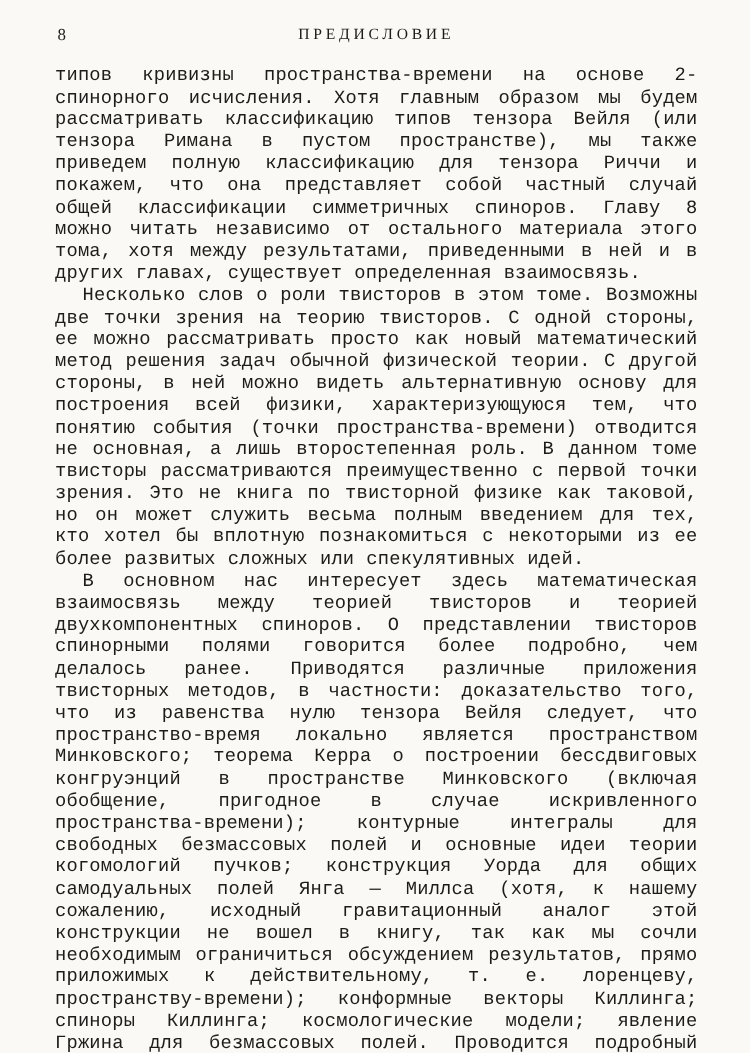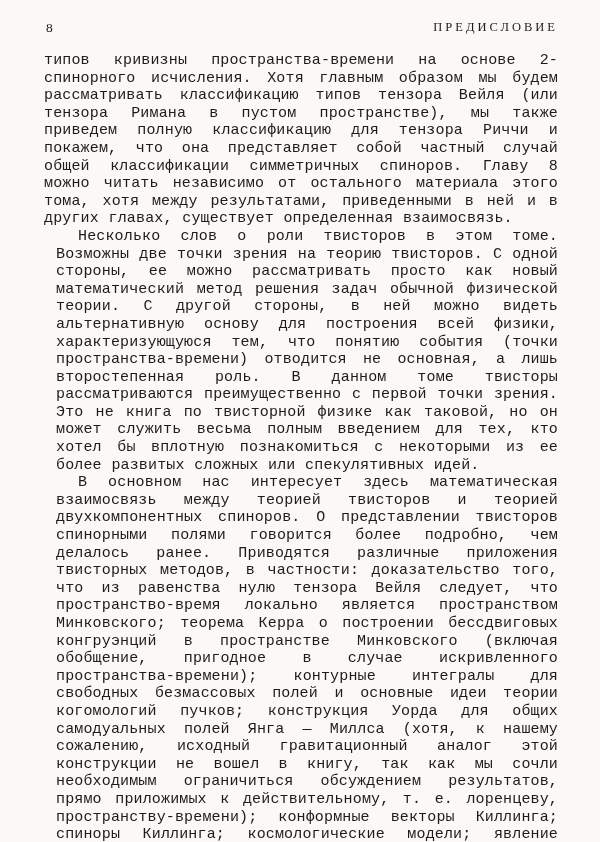--- a/index.html
+++ b/index.html
@@ -26,37 +26,36 @@
     margin-bottom: 14px;
     font-size: 13.5px;
   }
   .page-number {
     position: absolute;
     left: 2px;
     top: 0;
   }
   .running-title {
     display: block;
-    text-align: right;
+    text-align: center;
     letter-spacing: 3px;
     font-size: 12.5px;
   }
   .body-text p {
     margin: 0;
     text-align: justify;
     font-size: 15px;
     line-height: 17.6px;
     letter-spacing: 0.15px;
     word-spacing: 0.5px;
     hyphens: auto;
     font-family: Liberation Mono, monospace;
   }
   .body-text p.indent {
     text-indent: 22px;
-    margin-left: 12px;
   }
 </style>
 </head>
 <body>
 
 <div class="page">
   <div class="header-row">
     <span class="page-number">8</span>
     <span class="running-title">ПРЕДИСЛОВИЕ</span>
   </div>

